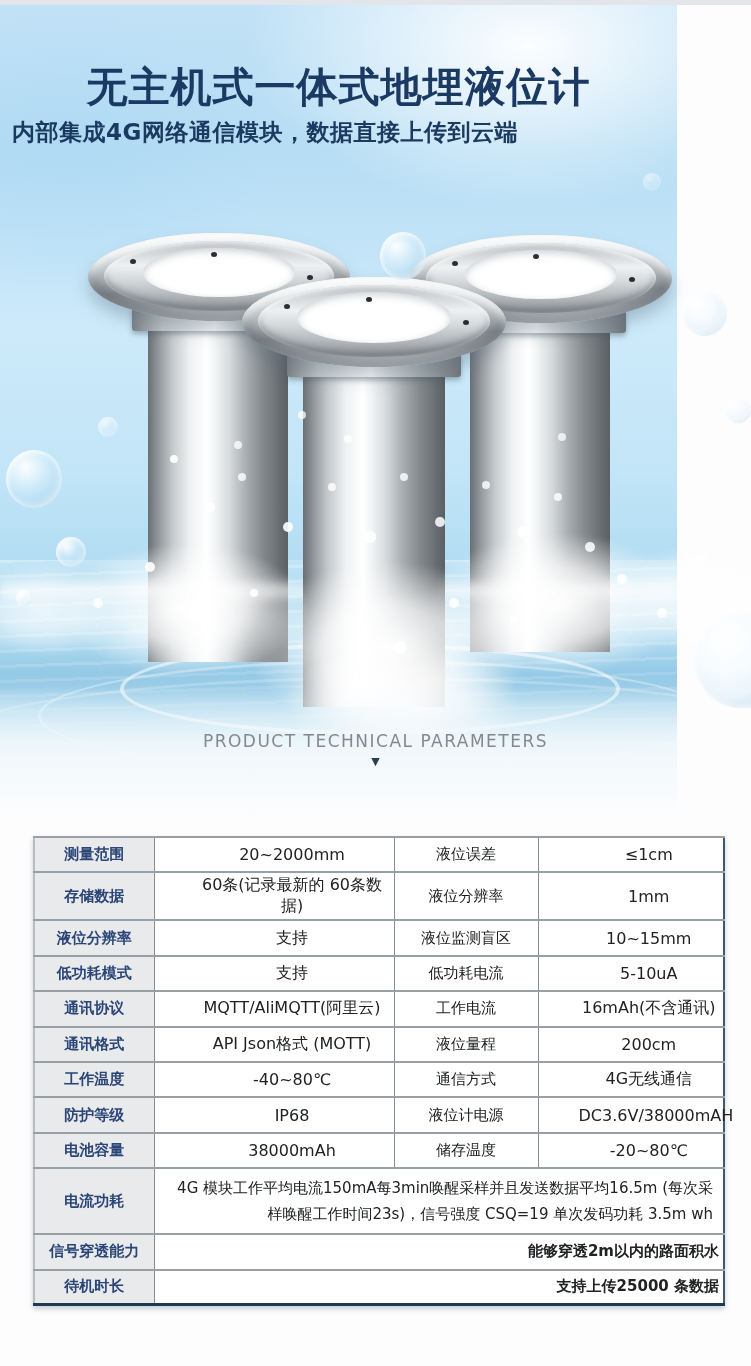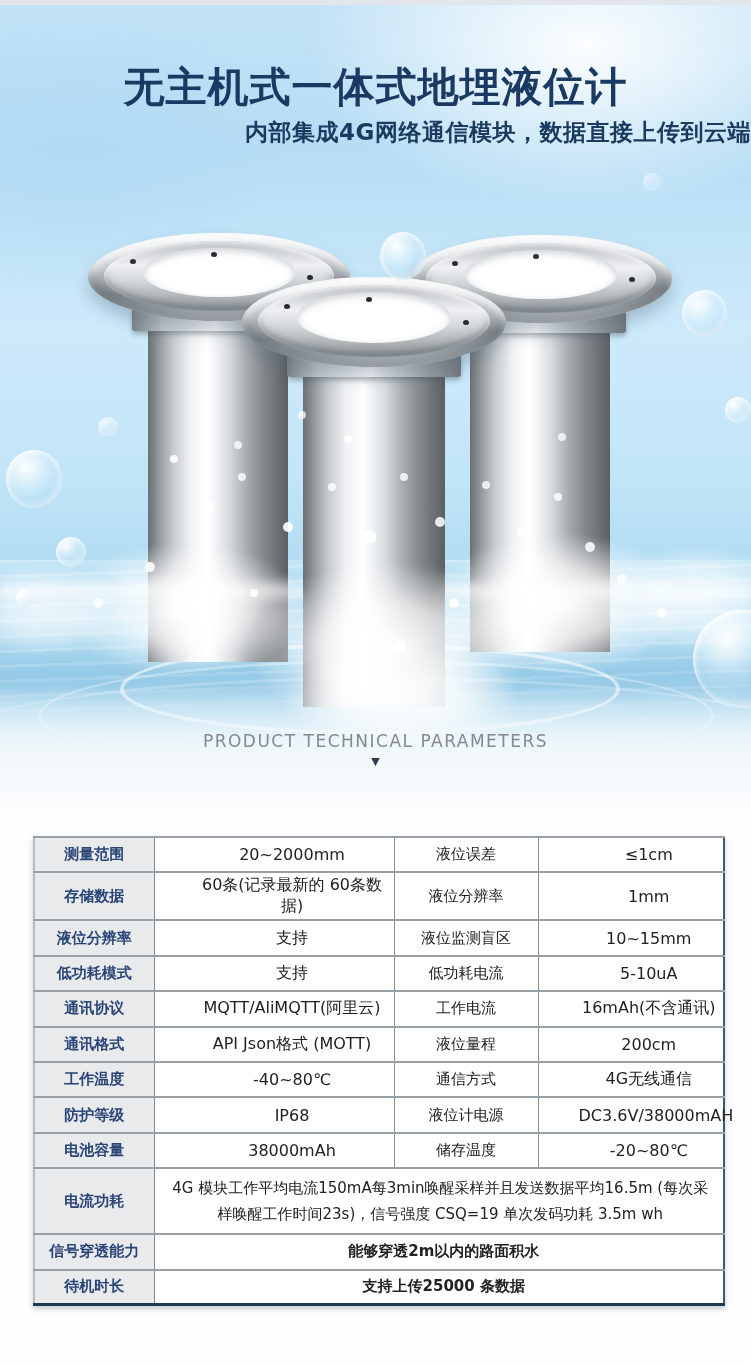--- a/index.html
+++ b/index.html
@@ -2,32 +2,32 @@
 <html><head>
 <meta charset="utf-8">
 <style>
   * { margin:0; padding:0; box-sizing:border-box; }
   body { background:#ffffff; font-family:"DejaVu Sans","Liberation Sans",sans-serif; }
   .page { position:relative; width:751px; height:1366px; margin:0 auto; overflow:hidden; background:#fdfdfe; }
 
   .topbar { position:absolute; left:0; top:0; width:100%; height:5px; background:#e2e6ea; }
 
   
-  .hero { position:absolute; left:0; top:5px; width:751px; height:810px;
+  .hero { position:absolute; left:0; top:5px; width:677px; height:810px;
     background:
       radial-gradient(ellipse 430px 250px at 78% 5%, rgba(255,255,255,.95) 0%, rgba(255,255,255,0) 65%),
       radial-gradient(ellipse 300px 200px at 10% 18%, rgba(170,215,243,.5) 0%, rgba(170,215,243,0) 70%),
       linear-gradient(180deg,#c2e2f6 0%,#b6ddf4 18%,#cdeafa 40%,#c2e5f7 58%,#aedaf1 72%,#cfeaf8 88%,#eef6fb 100%);
   }
   .hero::after { content:""; position:absolute; left:0; bottom:0; width:100%; height:130px;
     background:linear-gradient(180deg, rgba(243,249,252,0) 0%, #f2f8fb 55%, #fcfdfe 100%); z-index:8; }
 
   .hero-title { position:absolute; left:0; top:55px; width:100%; text-align:center;
     font-size:41px; font-weight:bold; color:#1a3a63; letter-spacing:1px; z-index:9; }
-  .hero-subtitle { position:absolute; left:0; top:112px; width:100%; text-align:right;
+  .hero-subtitle { position:absolute; left:12px; top:112px; width:100%; text-align:left;
     font-size:23px; font-weight:bold; color:#1b3a60; letter-spacing:.5px; z-index:9; }
 
   
   .water { position:absolute; left:0; top:555px; width:100%; height:182px; z-index:1;
     background:linear-gradient(180deg,#c4e6f6 0%,#a4d5ee 22%,#b4def2 45%,#9fd2ec 62%,#bfe4f5 82%,#d9eef9 100%); }
   .water::before { content:""; position:absolute; inset:0;
     background:repeating-linear-gradient(178deg, rgba(255,255,255,.22) 0 3px, rgba(255,255,255,0) 3px 15px); }
   .water::after { content:""; position:absolute; inset:0;
     background:linear-gradient(180deg, transparent 35%, rgba(120,180,216,.35) 70%, rgba(200,232,248,.6) 100%); }
   .foam { position:absolute; left:0; top:572px; width:100%; height:28px; z-index:4;
@@ -111,21 +111,21 @@
   .params-table { position:absolute; left:33px; top:836px; width:690px; border-collapse:collapse; table-layout:fixed; z-index:11;
     border-top:2px solid #9aa1a6; border-left:2px solid #b7bcbf; border-right:2px solid #3f5a6e; border-bottom:3px solid #1f3a52;
     box-shadow:0 3px 5px rgba(100,120,135,.35); background:#ffffff; }
   .params-table tr { height:35.4px; }
   .params-table tr.tall { height:66px; }
   .params-table td { border:1px solid #858d93; border-top-width:2px; border-top-color:#99a0a5; font-size:15px; color:#202224;
     text-align:center; vertical-align:middle; padding:2px 4px; background:#ffffff; }
   .params-table td.c1 { background:#e9eaec; color:#2a4576; font-weight:bold; }
   .params-table td.c3 { font-weight:normal; color:#1b1d1f; }
   .params-table td.c2, .params-table td.c4 { font-size:16px;padding-left:40px; }
-  .params-table td.span-val { text-align:center; padding-left:14px; font-weight:600; font-size:15px;margin-left:35px; }
+  .params-table td.span-val { text-align:right; padding-left:14px; font-weight:600; font-size:15px;margin-left:35px; }
   .params-table td.span-val.tall { font-weight:normal; line-height:26px; padding-right:10px; padding-left:13px; }
 </style>
 </head>
 <body>
 
 <div class="page">
   <div class="topbar"></div>
 
   <div class="hero">
     <div class="hero-title">无主机式一体式地埋液位计</div>

